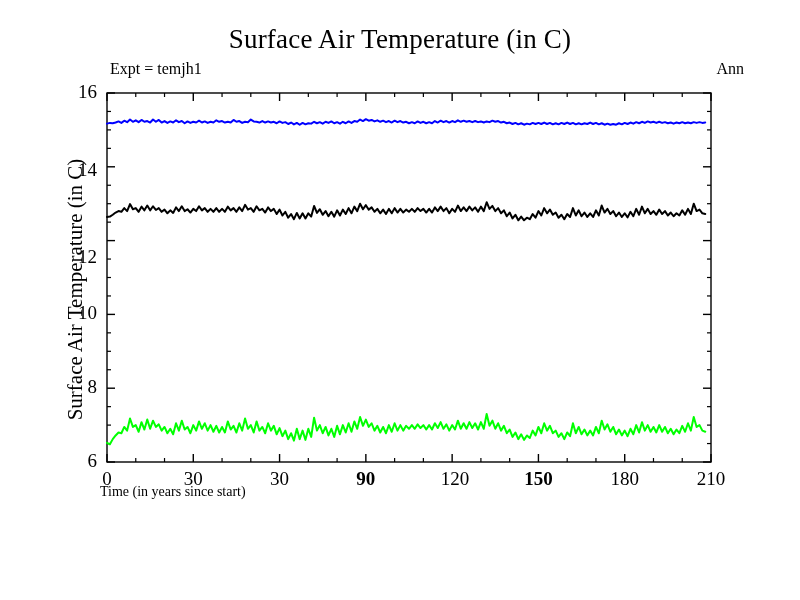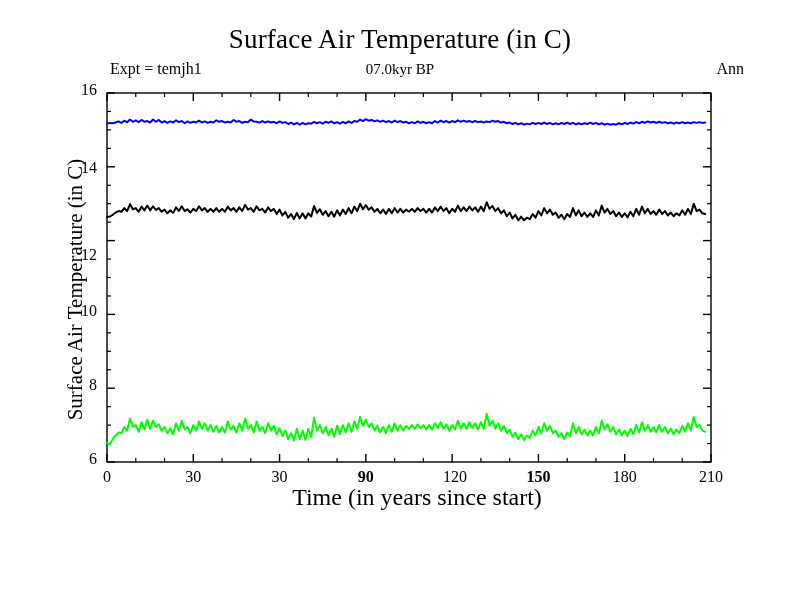--- a/index.html
+++ b/index.html
@@ -38,37 +38,36 @@
   }
   #expt-label {
     left: 110px; top: 60px;
     font-size: 16px;
   }
   #season-label {
     right: 56px; top: 60px;
     font-size: 16px;
   }
   #xaxis-label {
-    left: 115px; top: 484px;
+    left: 100px; top: 484px;
     width: 604px;
-    text-align: center;
-    font-size: 24px;
+    font-size: 14px;
   }
   #yaxis-label {
     left: -125px;
     top: 277px;
     width: 400px;
     text-align: center;
     font-size: 21px;
     transform: rotate(-90deg);
     transform-origin: 50% 50%;
   }
   .tick-text {
     position: absolute;
-    font-size: 16px;
+    font-size: 19px;
     white-space: pre;
   }
   .xtick-text { text-align: center; width: 60px; }
   .ytick-text { text-align: right; width: 60px; }
   #legend { position: absolute; left: 612px; top: 481px; width: 185px; height: 90px; }
   .legend-row { position: absolute; left: 0; width: 185px; height: 22px; }
   .legend-line {
     position: absolute;
     left: 20px; top: 10px;
     width: 68px; height: 0;
@@ -81,21 +80,20 @@
     font-size: 11px;
     white-space: pre;
   }
 </style>
 </head>
 <body>
 
 <div id="figure">
 
   <div class="txt" id="chart-title">Surface Air Temperature (in C)</div>
-  <div class="txt" id="chart-subtitle">07.0kyr BP</div>
   <div class="txt" id="expt-label">Expt = temjh1</div>
   <div class="txt" id="season-label">Ann</div>
 
   <div class="txt" id="xaxis-label">Time (in years since start)</div>
   <div class="txt" id="yaxis-label">Surface Air Temperature (in C)</div>
 
   <svg id="plot-svg" width="800" height="600" style="position:absolute;left:0;top:0;">
     <g id="axis-frame">
         <rect x="107" y="93" width="604" height="369" fill="none" stroke="#000000" stroke-width="1.4"></rect>
       </g>

